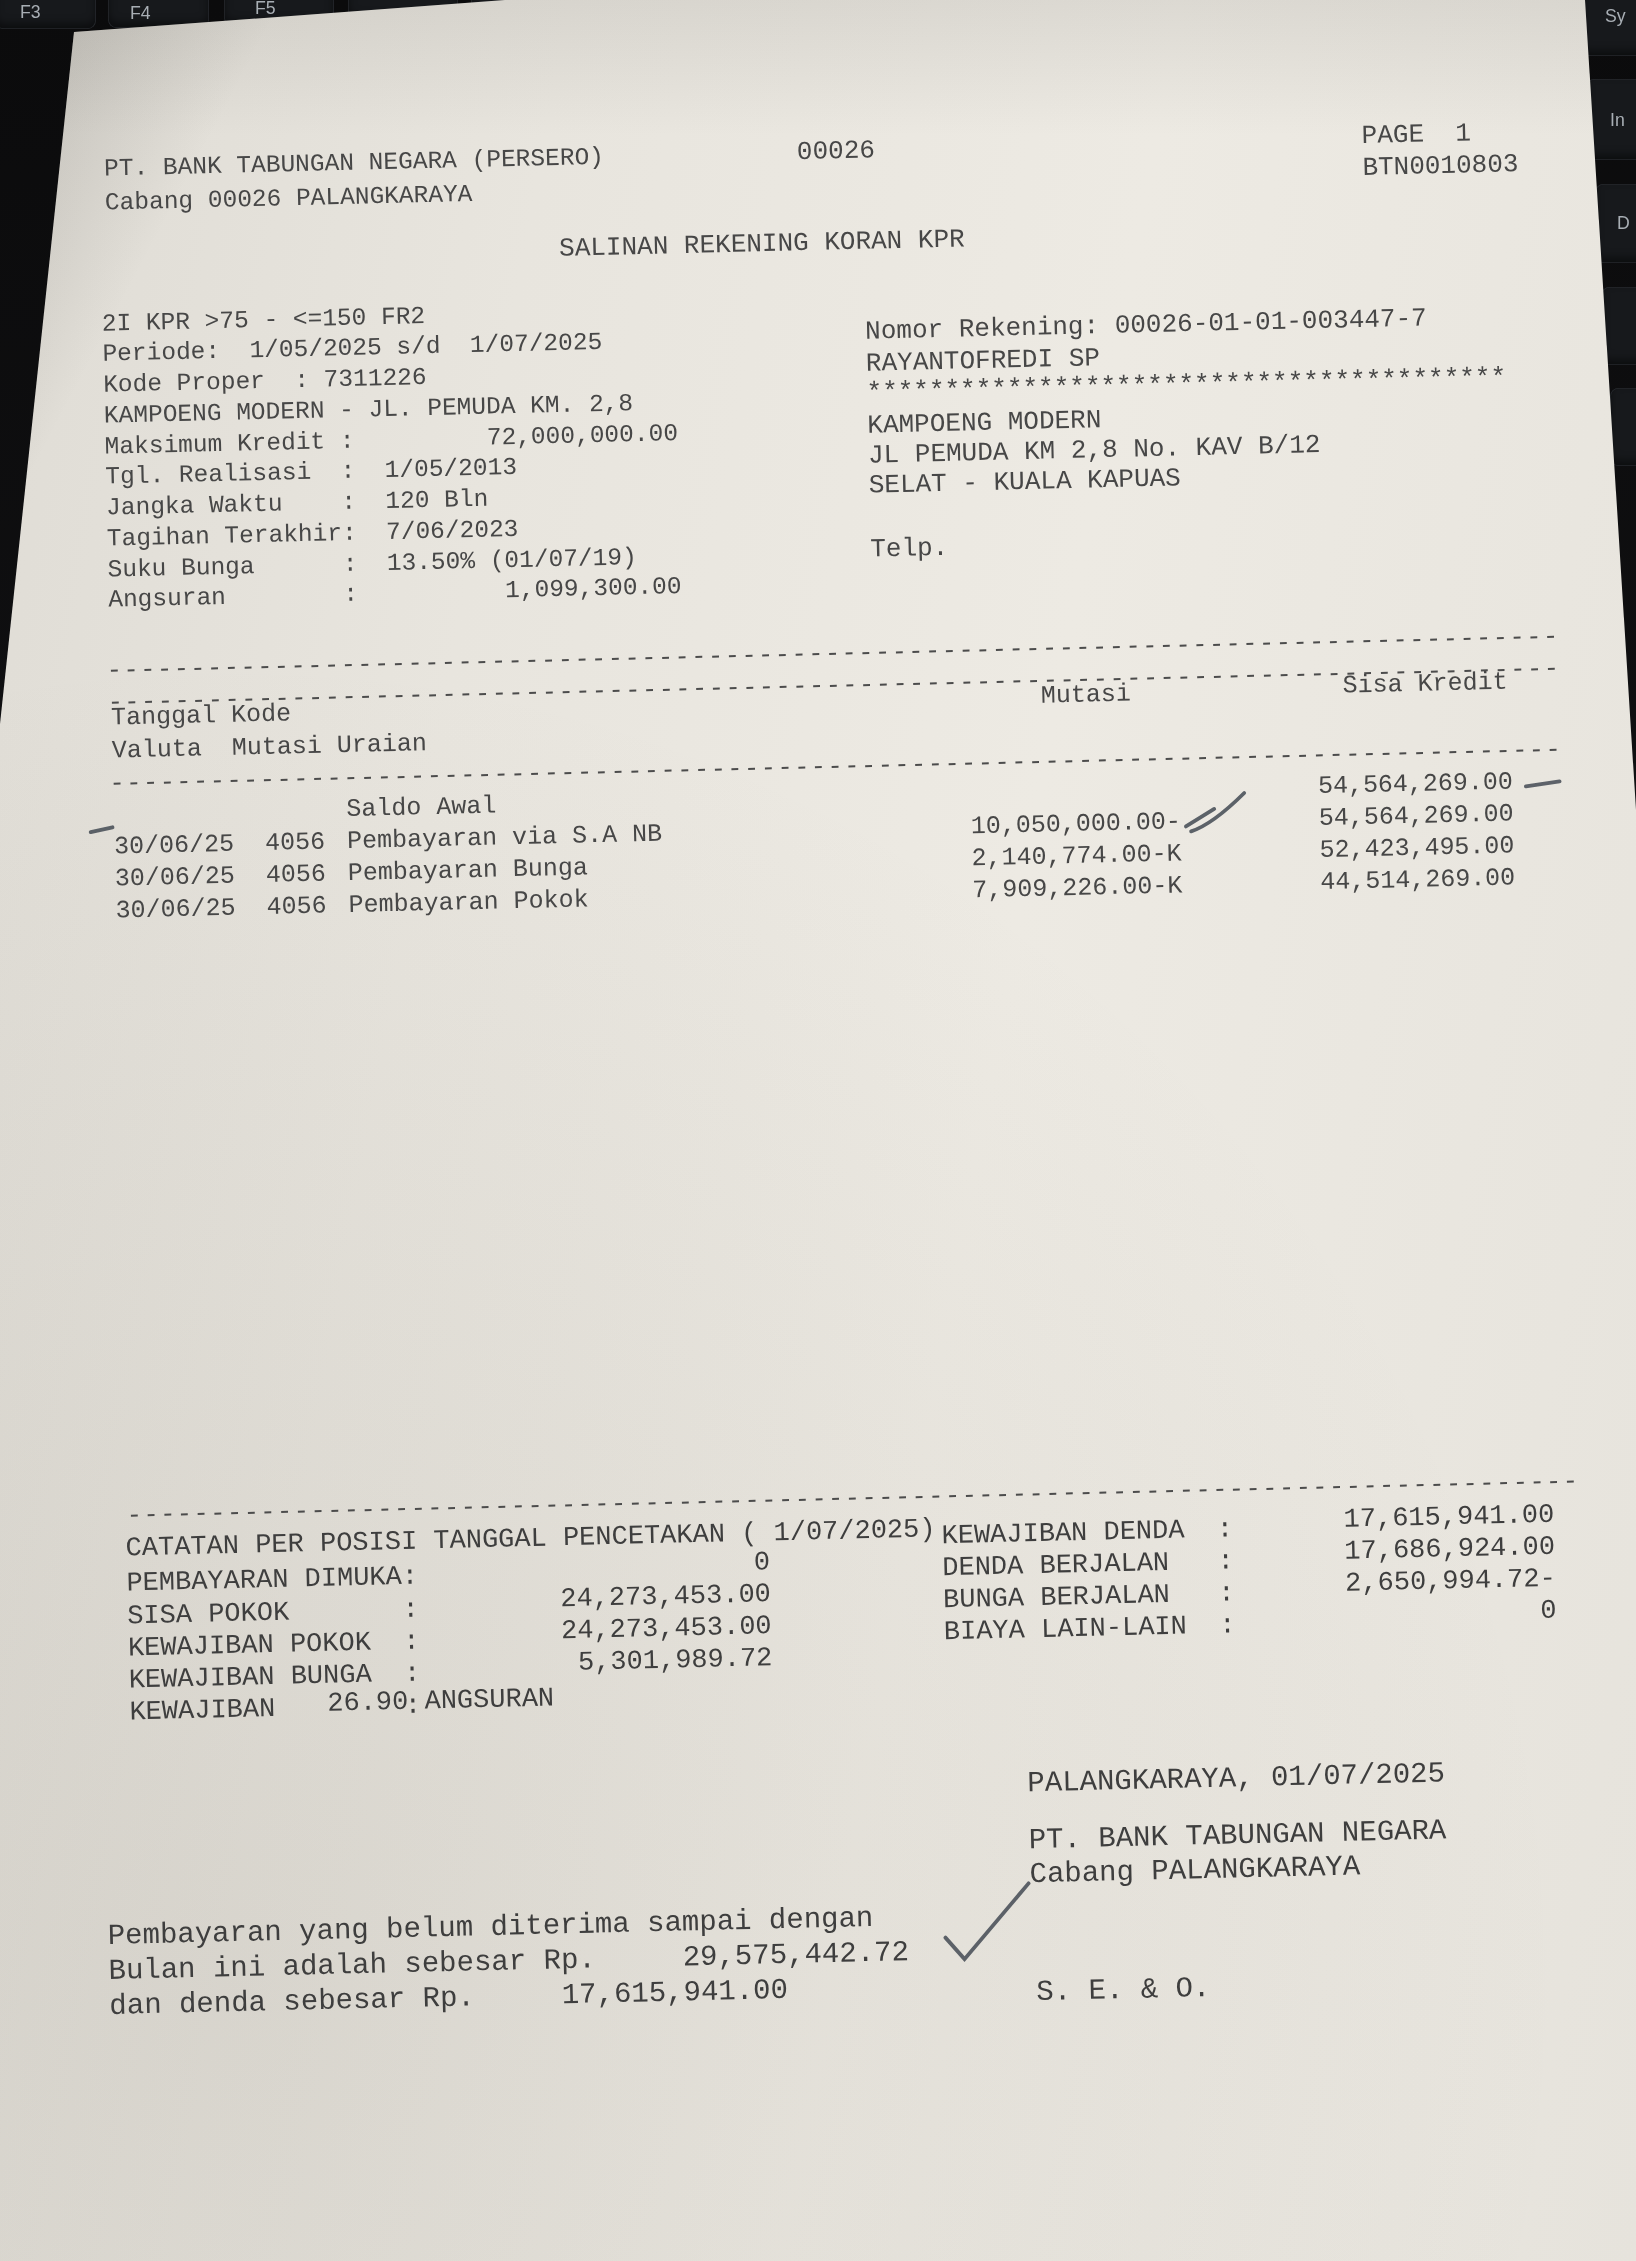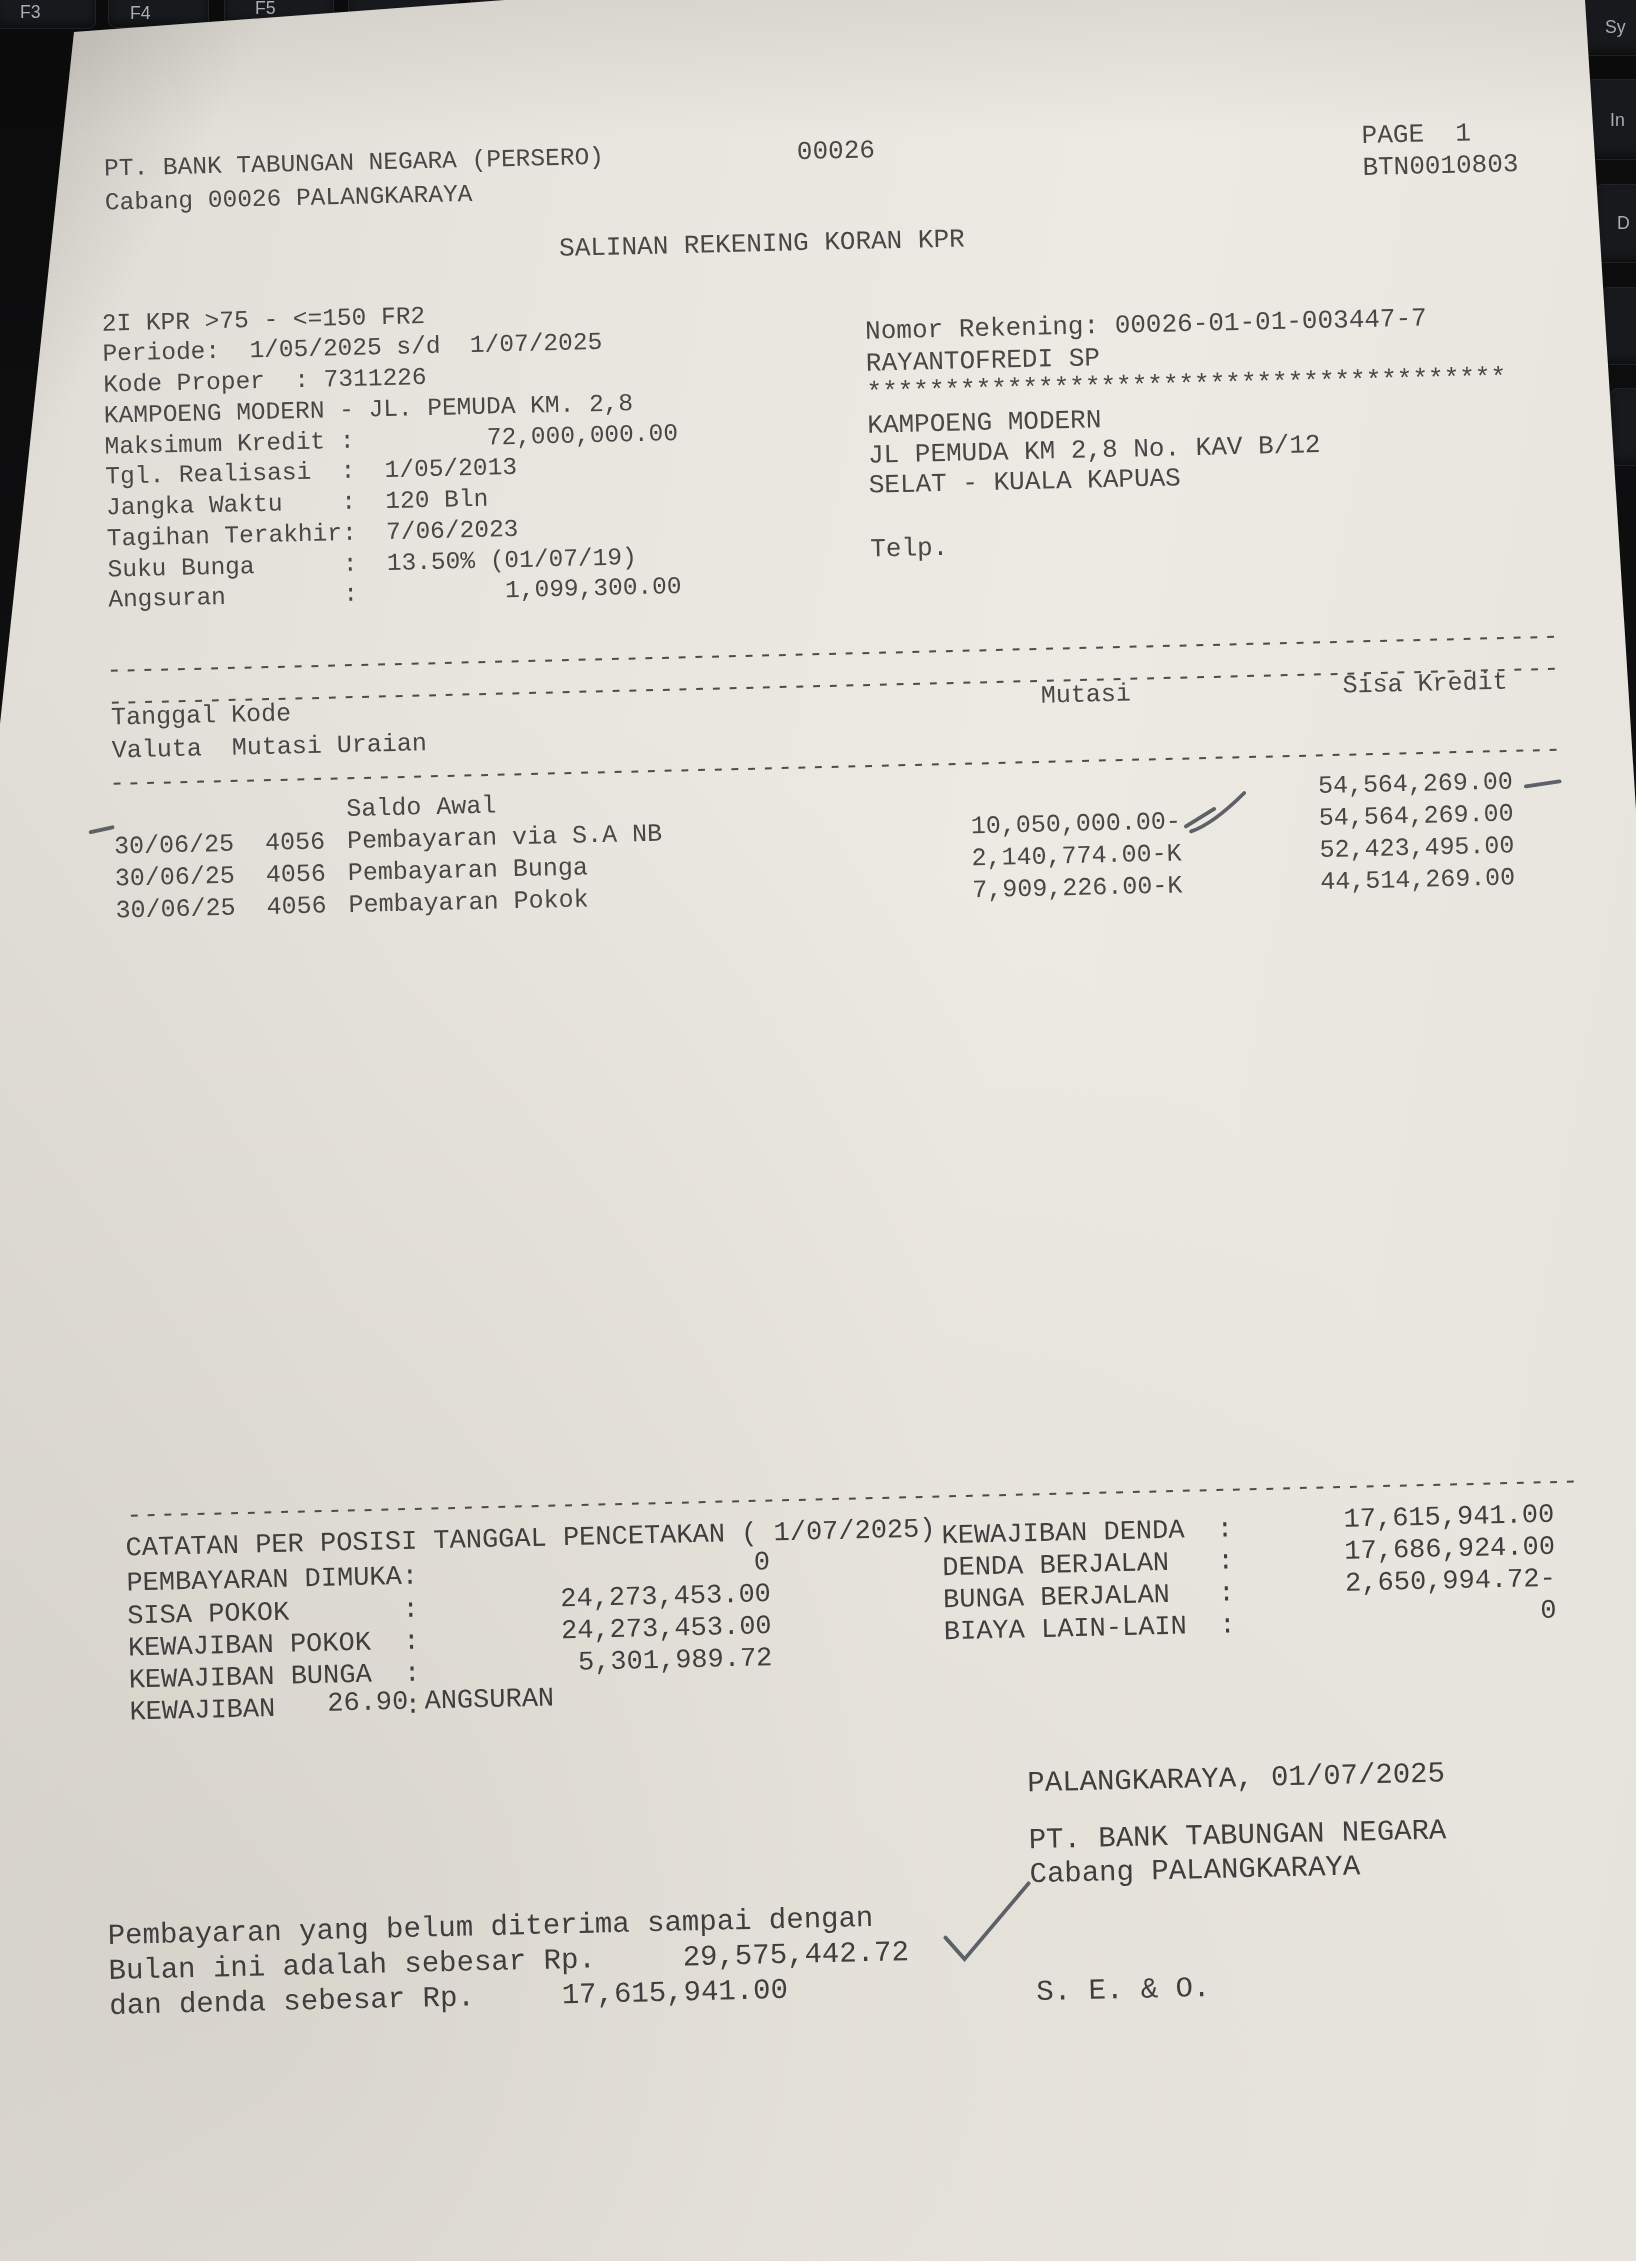--- a/index.html
+++ b/index.html
@@ -52,21 +52,21 @@
 <div>
   <div class="keycap" style="left:-5px;top:-42px;width:101px;height:71px;"></div>
   <span class="keylabel" style="left:20px;top:1.7px;">F3</span>
   <div class="keycap" style="left:108px;top:-39px;width:101px;height:67px;"></div>
   <span class="keylabel" style="left:130px;top:3.4px;">F4</span>
   <div class="keycap" style="left:224px;top:-47px;width:110px;height:73px;"></div>
   <span class="keylabel" style="left:255px;top:-1.7px;">F5</span>
   <div class="keycap" style="left:348px;top:-52px;width:110px;height:73px;"></div>
   <div class="keycap" style="left:471px;top:-57px;width:110px;height:73px;"></div>
   <div class="keycap" style="left:1579px;top:-25px;width:101px;height:81px;"></div>
-  <span class="keylabel" style="left:1605px;top:17px;">Sy</span>
+  <span class="keylabel" style="left:1605px;top:6px;">Sy</span>
   <div class="keycap" style="left:1586px;top:79px;width:101px;height:81px;"></div>
   <span class="keylabel" style="left:1610px;top:110px;">In</span>
   <div class="keycap" style="left:1595px;top:184px;width:98px;height:79px;"></div>
   <span class="keylabel" style="left:1617px;top:213px;">D</span>
   <div class="keycap" style="left:1601px;top:287px;width:93px;height:78px;"></div>
   <div class="keycap" style="left:1610px;top:388px;width:88px;height:78px;"></div>
 </div>
 
 <div id="paper">
   <div class="shade" id="shade-corner"></div>

